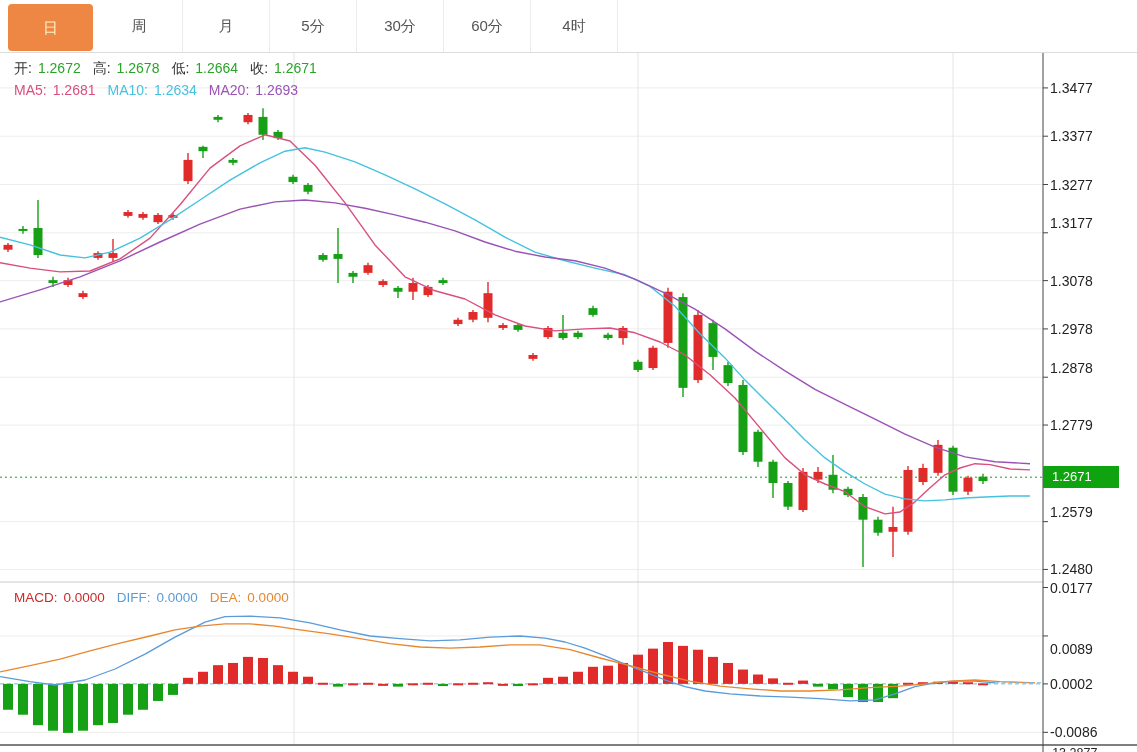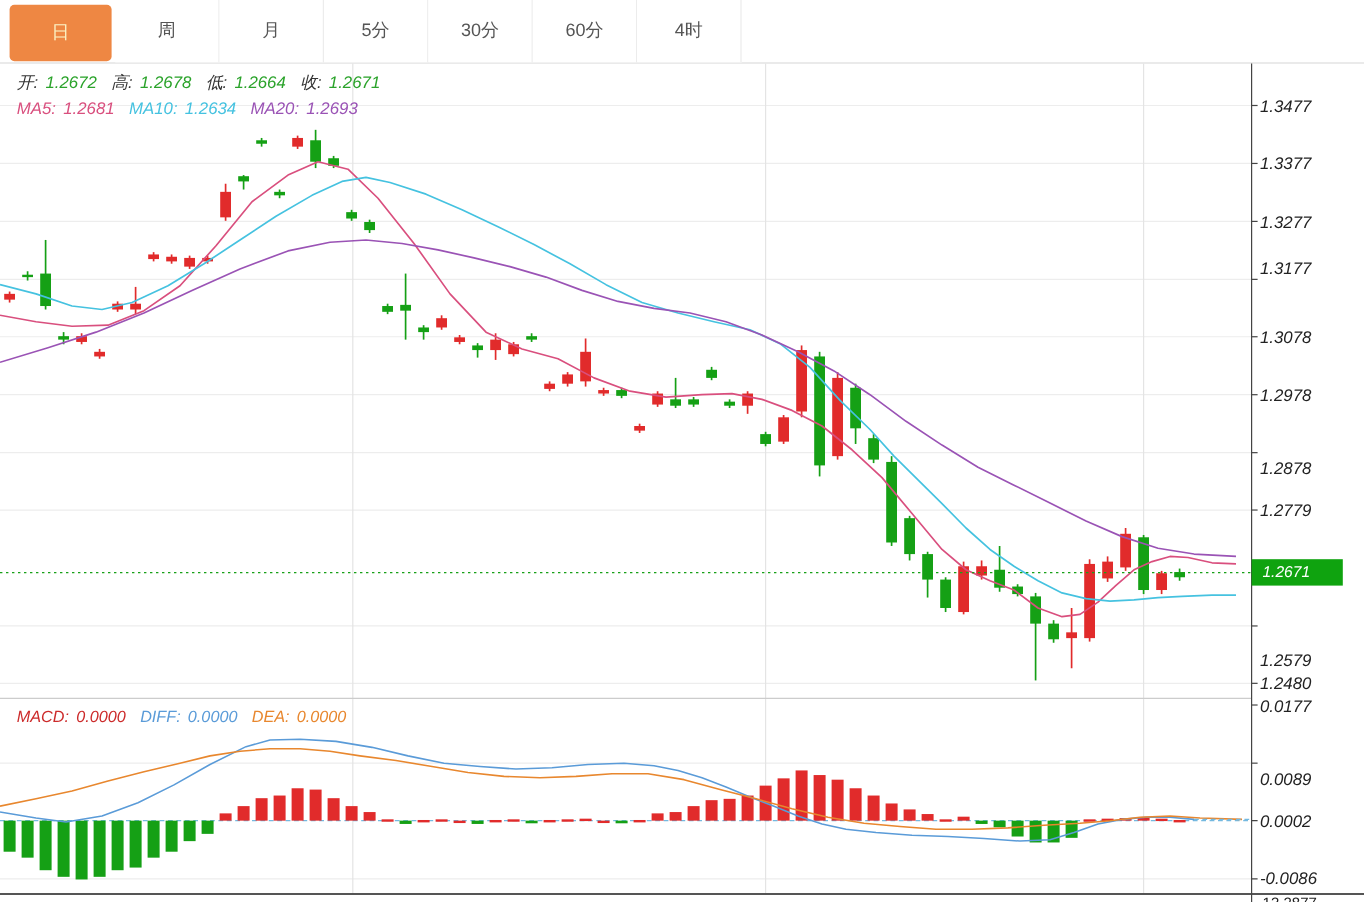--- a/index.html
+++ b/index.html
@@ -6,21 +6,21 @@
   #app{position:relative;width:1137px;height:752px;overflow:hidden;background:#fff;
        font-family:"Liberation Sans","DejaVu Sans",sans-serif;}
   
   #tab-bar{position:absolute;left:0;top:0;width:1137px;height:52px;background:#fff;
            border-bottom:1px solid #ddd;display:flex;align-items:stretch;}
   .tab{width:87px;line-height:52px;text-align:center;font-size:15px;color:#555;
        border-right:1px solid #ececec;cursor:pointer;box-sizing:border-box;background:#fff;}
   .tab.active{background:#ee8743;color:#fbf2c4;border-radius:4px;height:47px;line-height:47px;
        margin:4px 3px 1px 8px;width:85px;border-right:none;}
   
-  #chart-region{position:absolute;left:0;top:53px;width:1137px;height:699px;font-style:italic;}
+  #chart-region{position:absolute;left:0;top:53px;width:1137px;height:699px;}
   #chart-svg{position:absolute;left:0;top:-53px;}
   .legend-row{position:absolute;left:14px;white-space:nowrap;font-size:14px;}
   .legend-row span{margin-right:6px;}
   .legend-item{margin-right:18px;display:inline-block;}
   #axis-labels .ytick{position:absolute;left:1050px;font-size:14px;color:#222;
       transform:translateY(-50%);letter-spacing:0;}
   #price-tag{position:absolute;left:1043px;width:76px;height:22px;background:#0fa30f;
       color:#fff;font-size:13px;line-height:22px;padding-left:9px;box-sizing:border-box;}
   #clipped-label{position:absolute;left:1048px;top:746px;font-size:12.5px;color:#222;}
 </style>
@@ -284,23 +284,23 @@
     <div class="legend-row" id="ma-row" style="top:29px;"><span class="legend-item"><span style="color: rgb(217, 79, 126);">MA5:</span><span style="color: rgb(217, 79, 126);">1.2681</span></span><span class="legend-item"><span style="color: rgb(69, 194, 224);">MA10:</span><span style="color: rgb(69, 194, 224);">1.2634</span></span><span class="legend-item"><span style="color: rgb(154, 83, 181);">MA20:</span><span style="color: rgb(154, 83, 181);">1.2693</span></span></div>
     <div class="legend-row" id="macd-row" style="top:537px;font-size:13.5px;"><span class="legend-item"><span style="color: rgb(204, 43, 43);">MACD:</span><span style="color: rgb(204, 43, 43);">0.0000</span></span><span class="legend-item"><span style="color: rgb(90, 155, 216);">DIFF:</span><span style="color: rgb(90, 155, 216);">0.0000</span></span><span class="legend-item"><span style="color: rgb(232, 135, 46);">DEA:</span><span style="color: rgb(232, 135, 46);">0.0000</span></span></div>
 
     <div id="axis-labels">
         <div class="ytick" style="top: 34.9108px;">1.3477</div>
         <div class="ytick" style="top: 83.2088px;">1.3377</div>
         <div class="ytick" style="top: 131.507px;">1.3277</div>
         <div class="ytick" style="top: 170px;">1.3177</div>
         <div class="ytick" style="top: 227.62px;">1.3078</div>
         <div class="ytick" style="top: 275.918px;">1.2978</div>
-        <div class="ytick" style="top: 337px;">1.2878</div>
+        <div class="ytick" style="top: 315px;">1.2878</div>
         <div class="ytick" style="top: 372.031px;">1.2779</div>
-        <div class="ytick" style="top: 497px; text-align: right;">1.2579</div>
+        <div class="ytick" style="top: 459px; text-align: right;">1.2579</div>
         <div class="ytick" style="top: 516.443px;">1.2480</div>
         <div class="ytick" style="top: 534.507px;">0.0177</div>
         <div class="ytick" style="top: 596px;">0.0089</div>
         <div class="ytick" style="top: 630.875px;">0.0002</div>
         <div class="ytick" style="top: 679.334px;">-0.0086</div>
       </div>
 
     <div id="price-tag" style="top: 413.193px; background: rgb(15, 163, 15);">
       <span>1.2671</span>
     </div>

